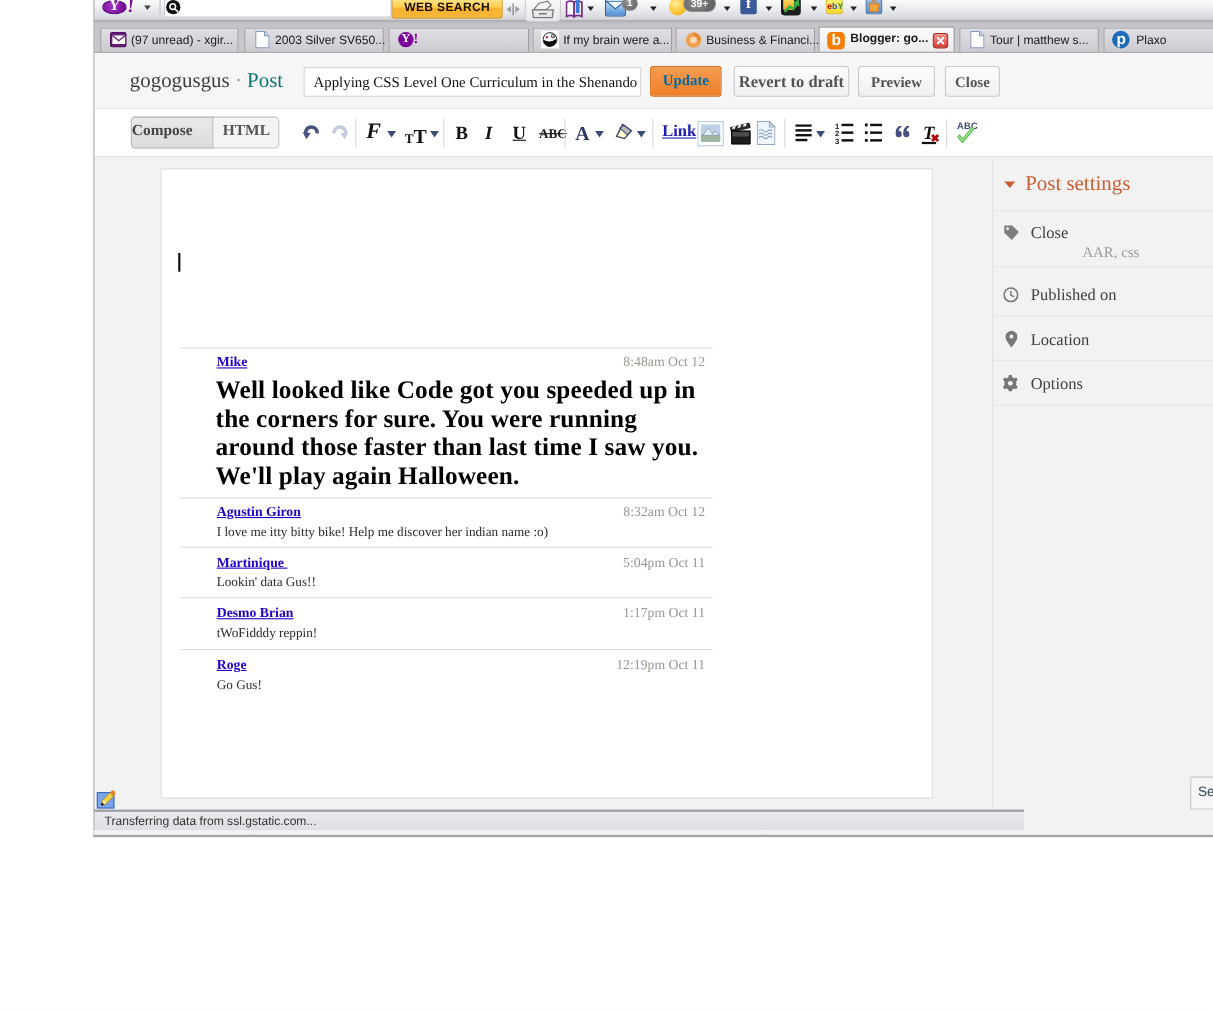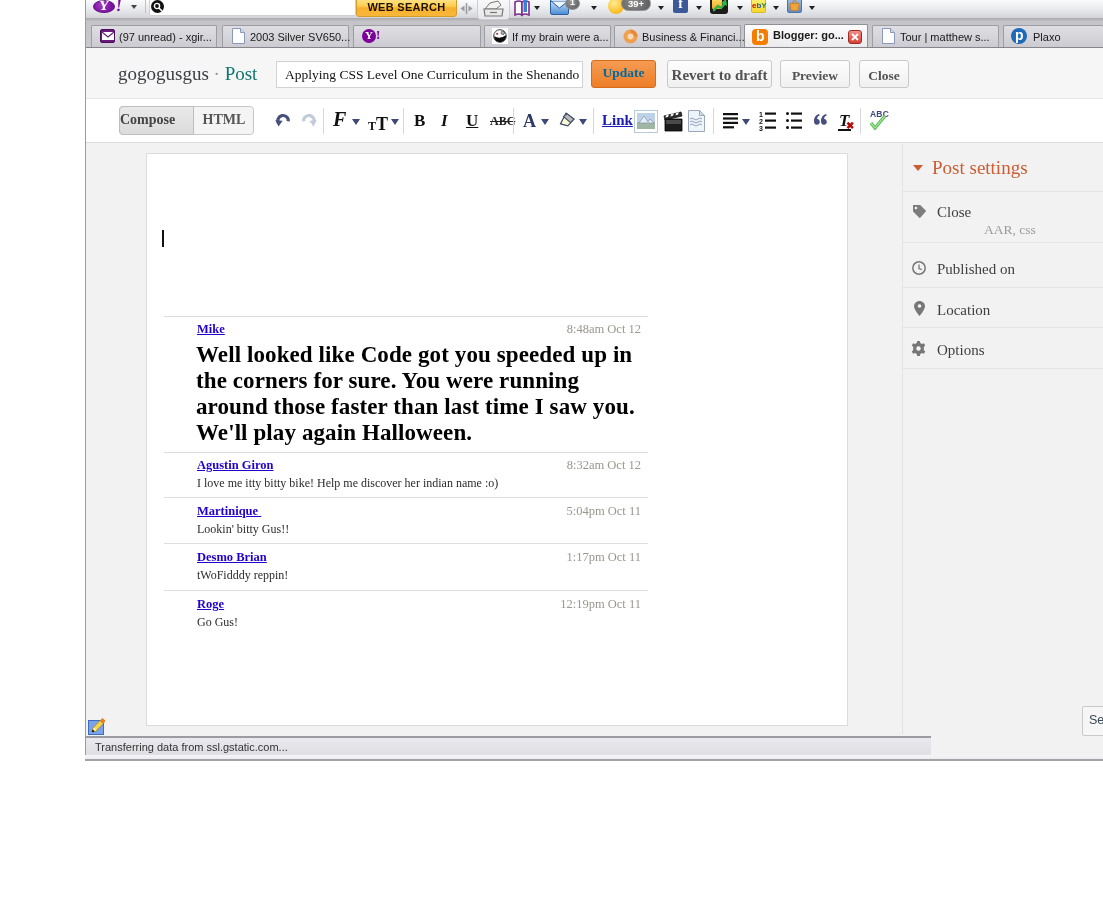--- a/index.html
+++ b/index.html
@@ -312,21 +312,21 @@
   <div class="abs serif" style="left:196px;top:342px;width:470px;font-size:23px;font-weight:bold;color:#000;line-height:26px;letter-spacing:0.1px;white-space:nowrap;">Well looked like Code got you speeded up in<br>the corners for sure. You were running<br>around those faster than last time I saw you.<br>We'll play again Halloween.</div>
 
   <div class="hr" style="left:164px;top:452px;width:484px;"></div>
   <div class="nm" style="left:197px;top:458px;">Agustin Giron</div>
   <div class="ts" style="left:500px;top:458px;">8:32am Oct 12</div>
   <div class="ct" style="left:197px;top:476px;">I love me itty bitty bike! Help me discover her indian name :o)</div>
 
   <div class="hr" style="left:164px;top:497px;width:484px;"></div>
   <div class="nm" style="left:197px;top:504px;">Martinique&nbsp;</div>
   <div class="ts" style="left:500px;top:504px;">5:04pm Oct 11</div>
-  <div class="ct" style="left:197px;top:522px;">Lookin' bitty Gus!!</div>
+  <div class="ct" style="left:197px;top:522px;">Lookin' data Gus!!</div>
 
   <div class="hr" style="left:164px;top:543px;width:484px;"></div>
   <div class="nm" style="left:197px;top:550px;">Desmo Brian</div>
   <div class="ts" style="left:500px;top:550px;">1:17pm Oct 11</div>
   <div class="ct" style="left:197px;top:568px;">tWoFidddy reppin!</div>
 
   <div class="hr" style="left:164px;top:590px;width:484px;"></div>
   <div class="nm" style="left:197px;top:597px;">Roge</div>
   <div class="ts" style="left:500px;top:597px;">12:19pm Oct 11</div>
   <div class="ct" style="left:197px;top:615px;">Go Gus!</div>

